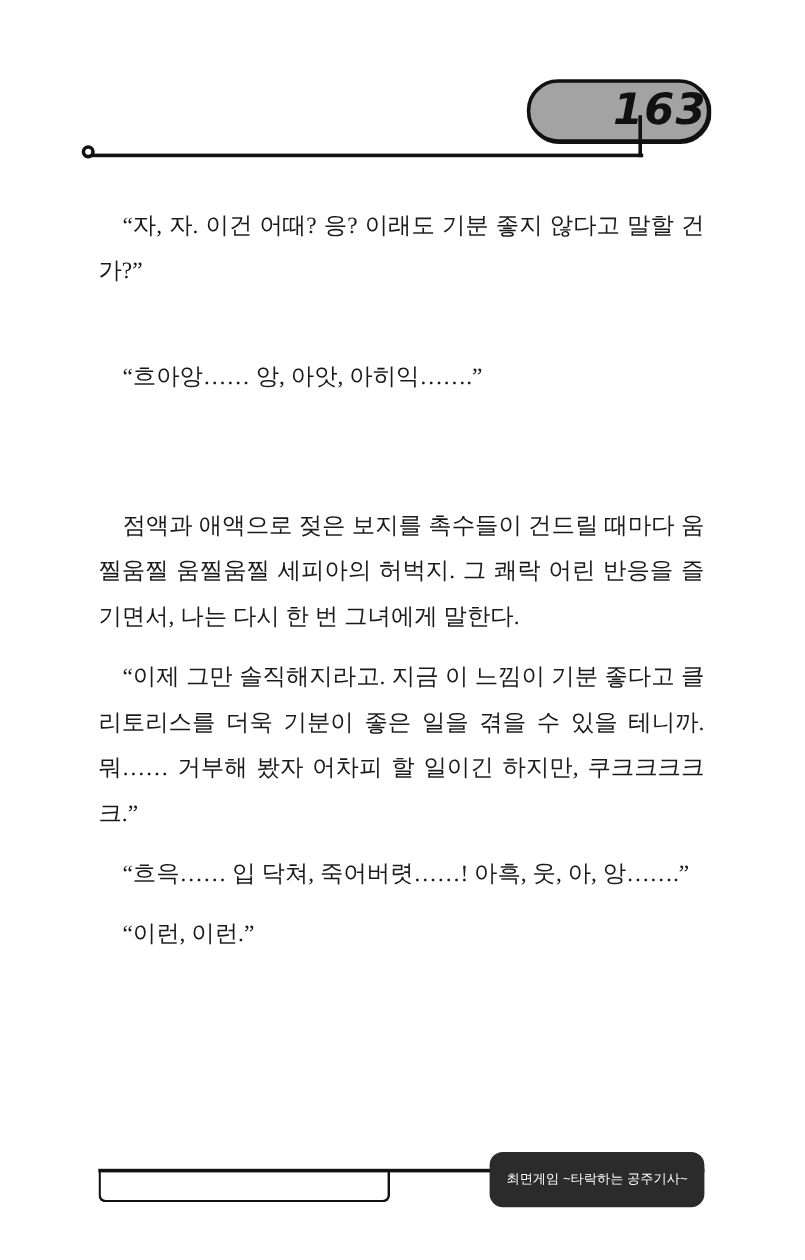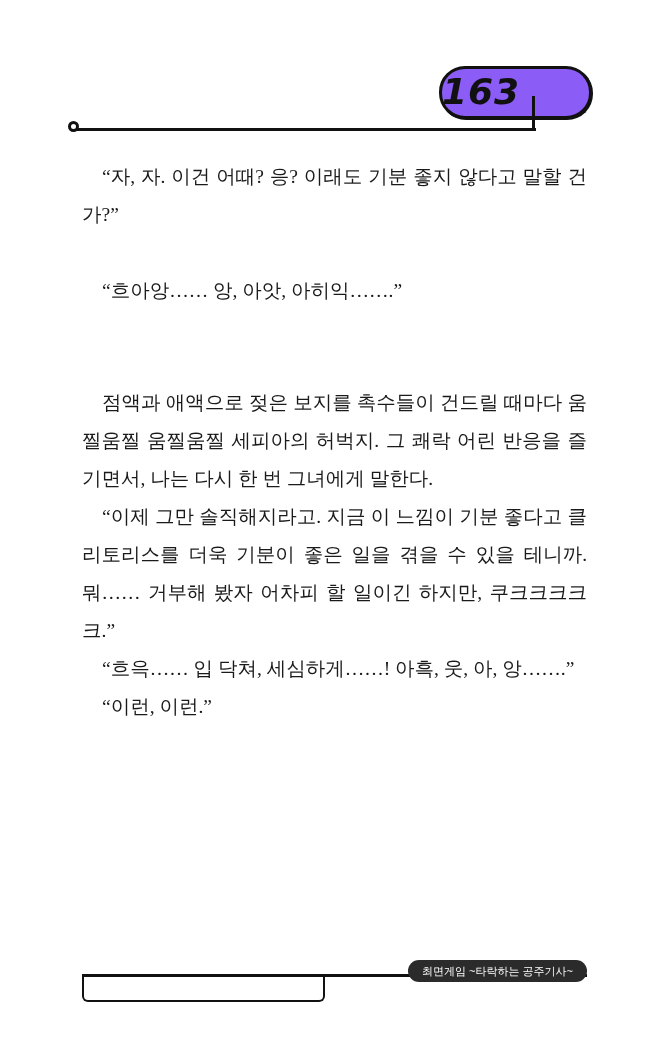--- a/index.html
+++ b/index.html
@@ -33,24 +33,24 @@
   }
 
   .page-number-bubble {
     position: absolute;
     right: 79px;
     top: 0;
     width: 153px;
     height: 53px;
     border: 3px solid #111;
     border-radius: 26px;
-    background: #8b5cf6;
+    background: #a3a3a3;
     display: flex;
     align-items: center;
-    justify-content: flex-start;
+    justify-content: flex-end;
     box-sizing: border-box;
   }
   .page-number-bubble .inner-shadow {
     position: absolute;
     right: -4px;
     bottom: -4px;
     width: 153px;
     height: 53px;
     border-radius: 26px;
     border: 3px solid #111;
@@ -109,20 +109,21 @@
   .para {
     font-size: 19.5px;
     line-height: 38px;
     text-align: justify;
     text-justify: inter-character;
     margin: 0;
     word-break: break-all;
   }
   .para.indent {
     text-indent: 20px;
+    margin-top: 12px;
   }
   .gap-lg { height: 38px; }
   .gap-md { height: 36px; }
 
   
   .footer {
     position: absolute;
     left: 0;
     bottom: 0;
     width: 671px;
@@ -145,21 +146,21 @@
     border: 2px solid #111;
     border-top: none;
     border-radius: 0 0 6px 6px;
     box-sizing: border-box;
   }
   .footer-tag {
     position: absolute;
     right: 84px;
     top: -10px;
     height: 22px;
-    padding: 0 14px;
+    padding: 12px 14px;
     background: #2b2b2b;
     color: #fff;
     border-radius: 11px;
     font-family: "Liberation Sans", sans-serif;
     font-size: 11px;
     line-height: 22px;
     white-space: nowrap;
   }
 </style>
 </head>
@@ -178,21 +179,21 @@
   </div>
 
   <div class="body-text">
     <p class="para indent">“자, 자. 이건 어때? 응? 이래도 기분 좋지 않다고 말할 건가?”</p>
     <div class="gap-lg"></div>
     <p class="para indent">“흐아앙…… 앙, 아앗, 아히익…….”</p>
     <div class="gap-lg"></div>
     <div class="gap-md"></div>
     <p class="para indent">점액과 애액으로 젖은 보지를 촉수들이 건드릴 때마다 움찔움찔 움찔움찔 세피아의 허벅지. 그 쾌락 어린 반응을 즐기면서, 나는 다시 한 번 그녀에게 말한다.</p>
     <p class="para indent">“이제 그만 솔직해지라고. 지금 이 느낌이 기분 좋다고 클리토리스를 더욱 기분이 좋은 일을 겪을 수 있을 테니까. 뭐…… 거부해 봤자 어차피 할 일이긴 하지만, 쿠크크크크크.”</p>
-    <p class="para indent">“흐윽…… 입 닥쳐, 세심하게……! 아흑, 웃, 아, 앙…….”</p>
+    <p class="para indent">“흐윽…… 입 닥쳐, 죽어버렷……! 아흑, 웃, 아, 앙…….”</p>
     <p class="para indent">“이런, 이런.”</p>
   </div>
 
   <div class="footer">
     <div class="footer-rule"></div>
     <div class="footer-box"></div>
     <div class="footer-tag">최면게임 ~타락하는 공주기사~</div>
   </div>
 
 </div>

